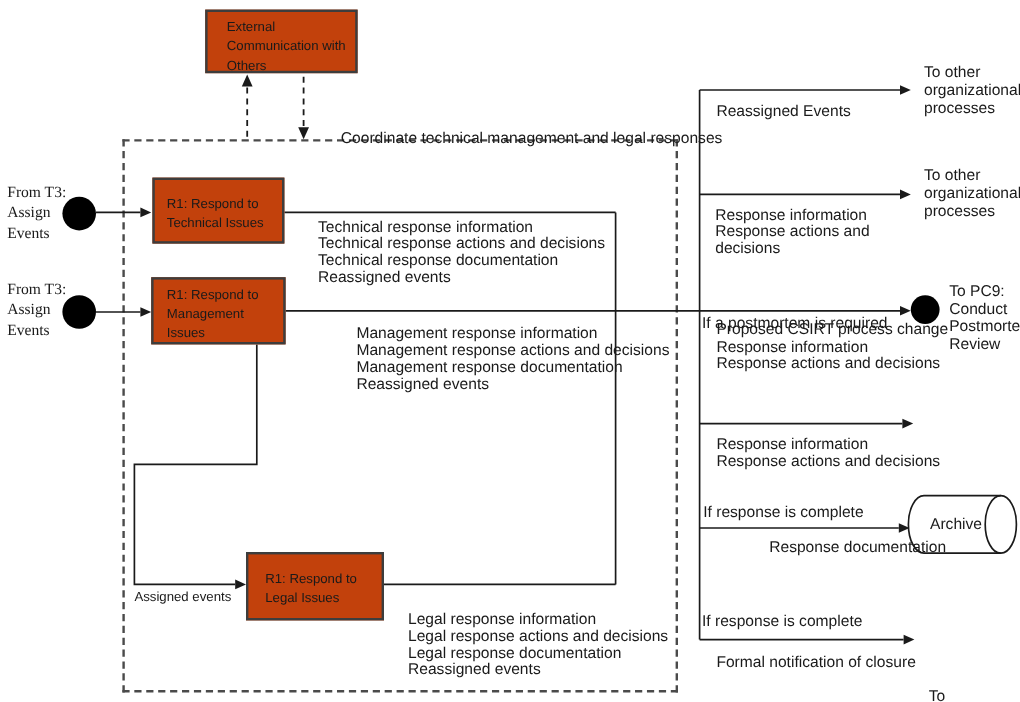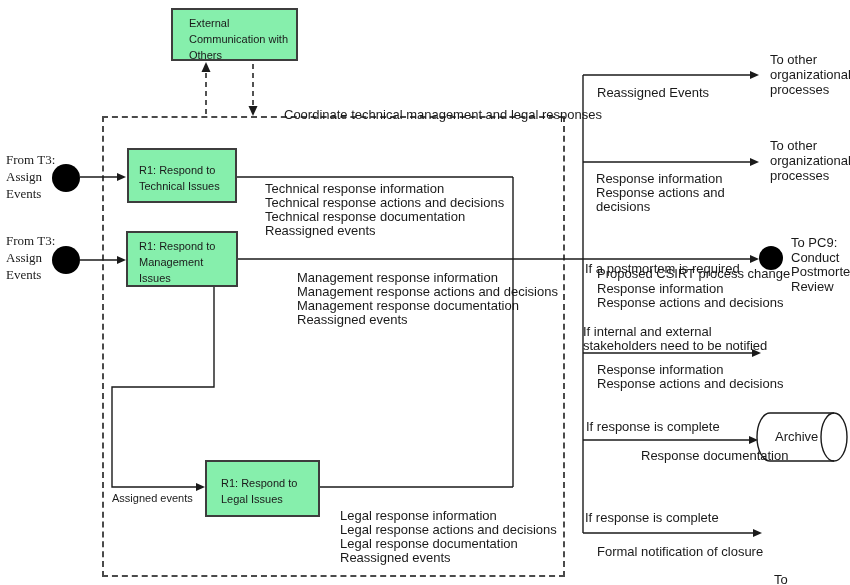--- a/index.html
+++ b/index.html
@@ -6,21 +6,21 @@
   #canvas{
     position:relative;width:850px;height:585px;background:#ffffff;
     font-family:"Liberation Sans",sans-serif;color:#1a1a1a;overflow:hidden;
   }
   #wires{position:absolute;left:0;top:0;z-index:1;}
   .lbl{
     position:absolute;z-index:3;font-size:13px;line-height:14px;
     white-space:pre-line;color:#1a1a1a;
   }
   .box{
-    position:absolute;z-index:2;background:#86efac;border:2px solid #3d3d3d;
+    position:absolute;z-index:2;background:#c2410c;border:2px solid #3d3d3d;
     box-sizing:border-box;font-size:11px;line-height:16px;white-space:pre-line;
   }
   .dashedbox{
     position:absolute;z-index:0;border:2px dashed #4a4a4a;box-sizing:border-box;
     background:transparent;
   }
   .src{line-height:17px;font-family:Liberation Serif, serif;}
   .list{line-height:14px;}
   .cond{font-size:11px;}
 </style>
@@ -123,22 +123,20 @@
   <div class="lbl cond" style="left:112px;top:491px;">Assigned events</div>
 
   <div class="lbl" style="left:597px;top:86px;">Reassigned Events</div>
   <div class="lbl" style="left:596px;top:172px;">Response information
 Response actions and
 decisions</div>
   <div class="lbl" style="left:585px;top:238px;margin-top:24px;">If a postmortem is required</div>
   <div class="lbl" style="left:597px;top:267px;line-height:14.5px;">Proposed CSIRT process change
 Response information
 Response actions and decisions</div>
-  <div class="lbl" style="left:583px;top:325px;">If internal and external
-stakeholders need to be notified</div>
   <div class="lbl" style="left:597px;top:363px;">Response information
 Response actions and decisions</div>
   <div class="lbl" style="left:586px;top:420px;">If response is complete</div>
   <div class="lbl" style="left:597px;top:449px;padding-left:44px;">Response documentation</div>
   <div class="lbl" style="left:585px;top:511px;">If response is complete</div>
   <div class="lbl" style="left:597px;top:545px;">Formal notification of closure</div>
 
   <div class="lbl" style="left:770px;top:52px;line-height:15px;">To other
 organizational
 processes</div>

